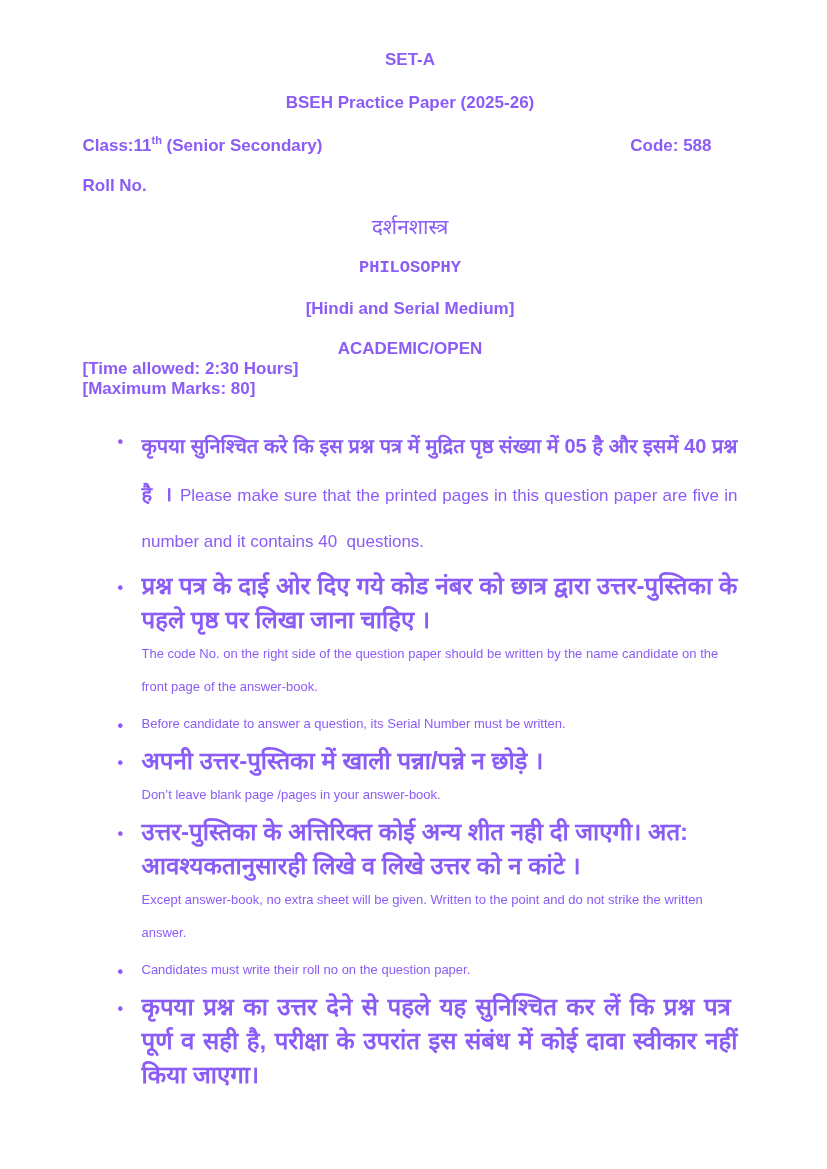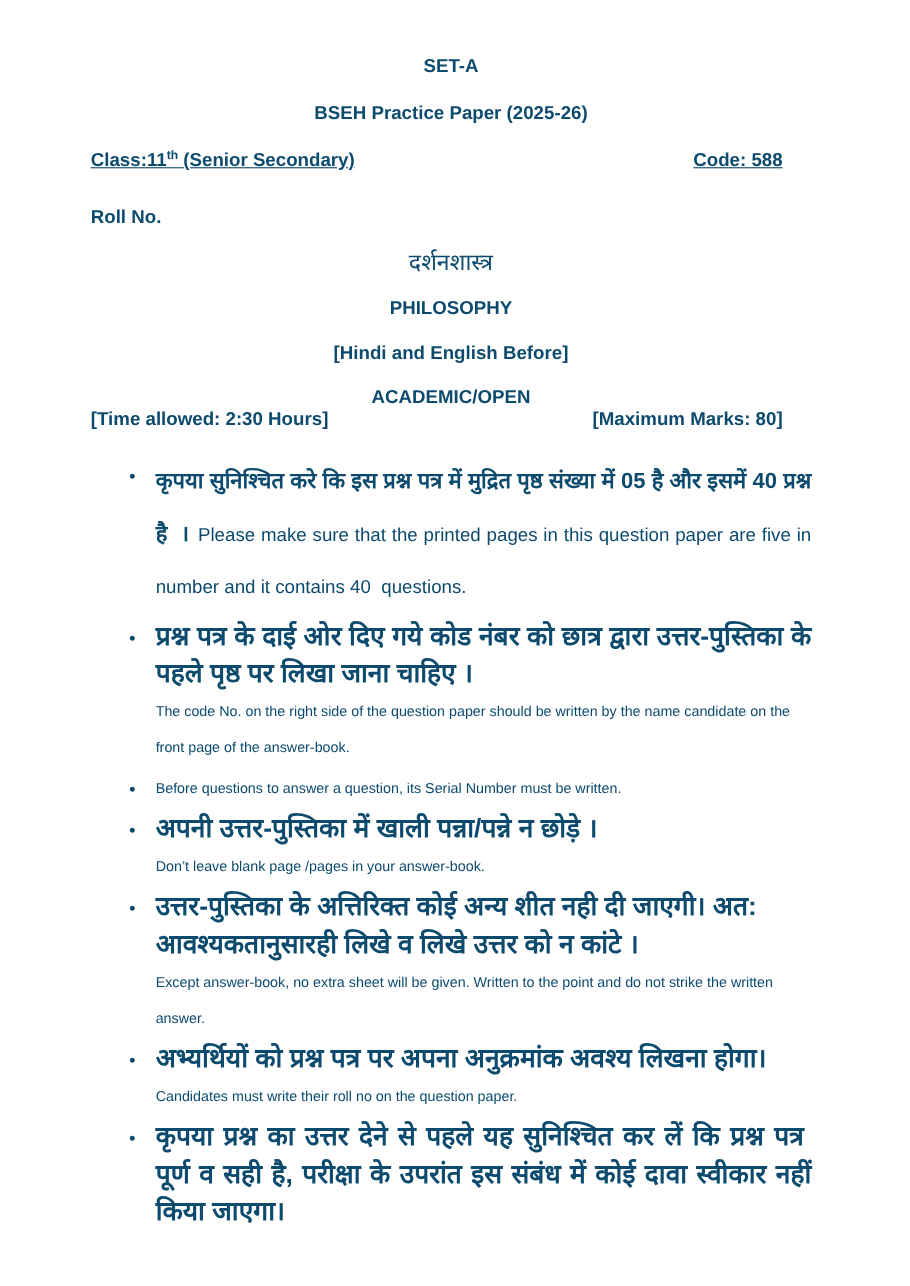--- a/index.html
+++ b/index.html
@@ -6,21 +6,21 @@
     margin: 0;
     padding: 0;
     background: #ffffff;
   }
   .page {
     position: relative;
     width: 768px;
     height: 1169px;
     margin: 0 auto;
     background: #ffffff;
-    color: #0c4a6e;
+    color: #8b5cf6;
     font-family: "Liberation Sans", "DejaVu Sans", sans-serif;
     box-sizing: border-box;
     padding: 50px 60px 0 53px;
     overflow: hidden;
   }
   .center-line {
     text-align: center;
     font-weight: 700;
     font-size: 17px;
     line-height: 20px;
@@ -34,33 +34,33 @@
     line-height: 20px;
     padding-right: 26px;
   }
   .left-line {
     font-weight: 700;
     font-size: 17px;
     line-height: 20px;
   }
   .mb-setA     { margin-bottom: 23px; }
   .mb-title    { margin-bottom: 23px; }
-  .mb-class    { margin-bottom: 32px; text-decoration: underline; }
+  .mb-class    { margin-bottom: 20px; }
   .mb-roll     { margin-bottom: 18px; }
   .subject-hi {
     text-align: center;
     font-weight: 400;
     font-size: 21px;
     line-height: 26px;
     margin-bottom: 18px;
   }
-  .mb-philo    { margin-bottom: 21px; }
+  .mb-philo    { margin-bottom: 21px; font-family: Liberation Mono, monospace; }
   .mb-medium   { margin-bottom: 20px; }
   .mb-academic { }
-  .mb-time     { margin-bottom: 24px; }
+  .mb-time     { margin-bottom: 24px; flex-direction: column; }
   sup.deg {
     font-size: 11px;
     font-weight: 700;
     vertical-align: super;
     line-height: 0;
   }
   ul.instructions {
     list-style: none;
     margin: 0 0 0 33px;
     padding: 0;
@@ -121,21 +121,21 @@
     <span><span>Class:11</span><sup class="deg">th</sup><span> (Senior Secondary)</span></span>
     <span>Code: 588</span>
   </div>
 
   <div class="left-line mb-roll">Roll No.</div>
 
   <div class="subject-hi">दर्शनशास्त्र</div>
 
   <div class="center-line mb-philo">PHILOSOPHY</div>
 
-  <div class="center-line mb-medium">[Hindi and English Before]</div>
+  <div class="center-line mb-medium">[Hindi and Serial Medium]</div>
 
   <div class="center-line mb-academic">ACADEMIC/OPEN</div>
 
   <div class="flex-row mb-time">
     <span>[Time allowed: 2:30 Hours]</span>
     <span>[Maximum Marks: 80]</span>
   </div>
 
   <ul class="instructions">
 
@@ -147,39 +147,38 @@
     </li>
 
     <li>
       <span class="bullet-marker">•</span>
       <span class="hi">प्रश्न पत्र के दाई ओर दिए गये कोड नंबर को छात्र द्वारा उत्तर-पुस्तिका के पहले पृष्ठ पर लिखा जाना चाहिए ।</span>
       <span class="en">The code No. on the right side of the question paper should be written by the name candidate on the front page of the answer-book.</span>
     </li>
 
     <li>
       <span class="bullet-marker">•</span>
-      <span class="en">Before questions to answer a question, its Serial Number must be written.</span>
+      <span class="en">Before candidate to answer a question, its Serial Number must be written.</span>
     </li>
 
     <li>
       <span class="bullet-marker">•</span>
       <span class="hi">अपनी उत्तर-पुस्तिका में खाली पन्ना/पन्ने न छोड़े ।</span>
       <span class="en">Don’t leave blank page /pages in your answer-book.</span>
     </li>
 
     <li>
       <span class="bullet-marker">•</span>
       <span class="hi">उत्तर-पुस्तिका के अत्तिरिक्त कोई अन्य शीत नही दी जाएगी। अत:
 आवश्यकतानुसारही लिखे व लिखे उत्तर को न कांटे ।</span>
       <span class="en">Except answer-book, no extra sheet will be given. Written to the point and do not strike the written answer.</span>
     </li>
 
     <li>
       <span class="bullet-marker">•</span>
-      <span class="hi">अभ्यर्थियों को प्रश्न पत्र पर अपना अनुक्रमांक अवश्य लिखना होगा।</span>
       <span class="en">Candidates must write their roll no on the question paper.</span>
     </li>
 
     <li>
       <span class="bullet-marker">•</span>
       <span class="hi">कृपया प्रश्न का उत्तर देने से पहले यह सुनिश्चित कर लें कि प्रश्न पत्र&nbsp; पूर्ण व सही है, परीक्षा के उपरांत इस संबंध में कोई दावा स्वीकार नहीं किया जाएगा।</span>
     </li>
 
   </ul>
 

